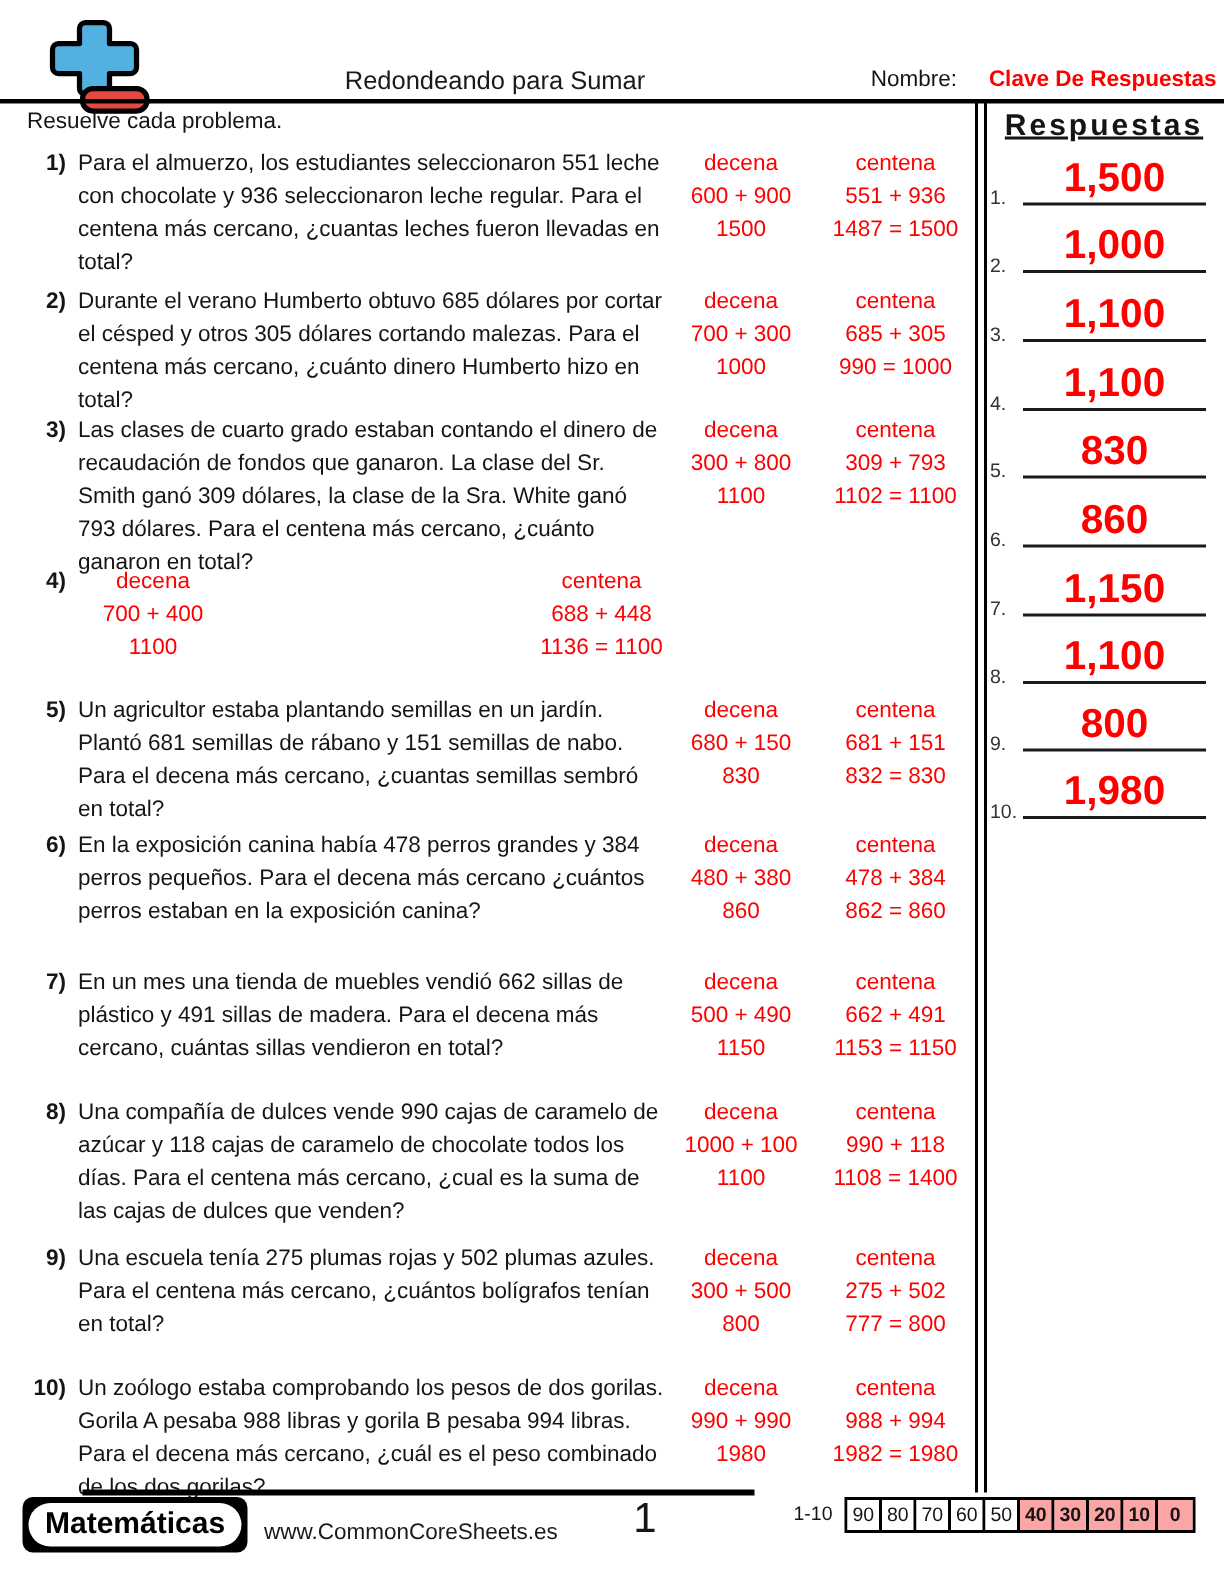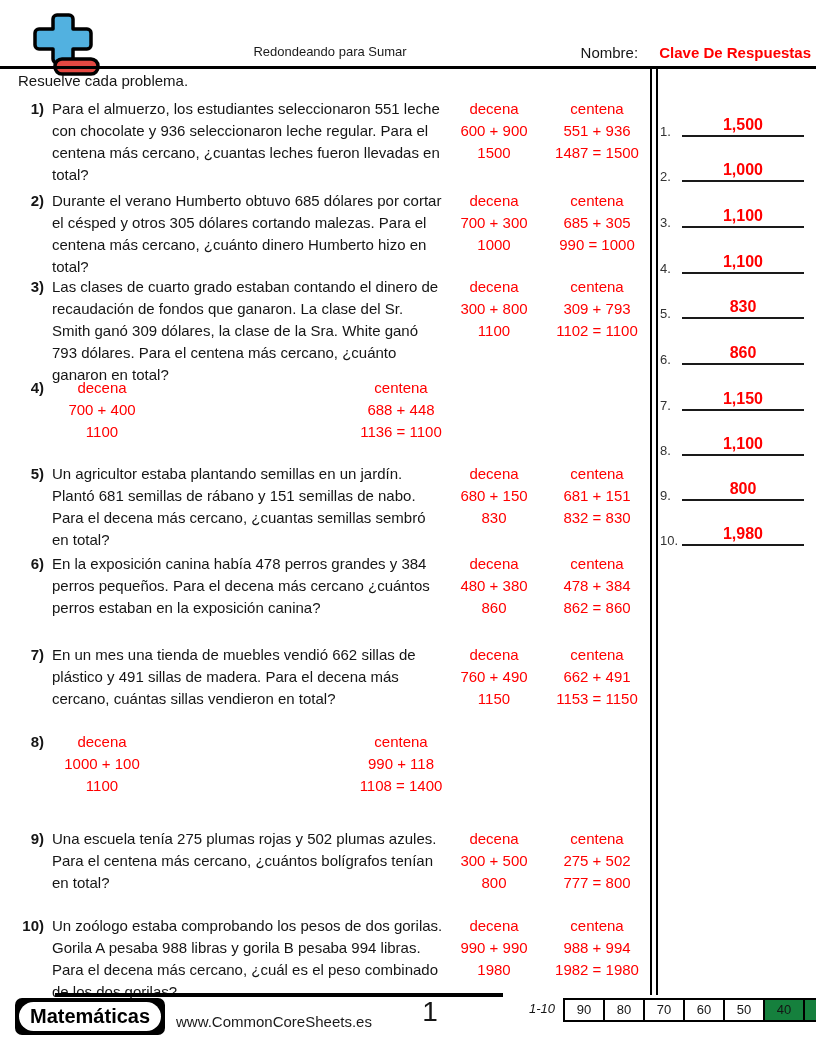--- a/index.html
+++ b/index.html
@@ -8,21 +8,21 @@
     position:relative; background:#ffffff; color:#151515;
     font-family:"Liberation Sans", sans-serif;
     overflow:hidden;
   }
   .page { position:absolute; inset:0; }
 
   
   .logo-svg { position:absolute; top:13px; left:30px; }
   .ws-title {
     position:absolute; top:44px; left:0; width:660px;
-    text-align:center; font-size:13px; color:#1a1a1a;
+    text-align:center; font-size:17px; color:#1a1a1a;
   }
   .name-row { position:absolute; top:44px; right:5px; font-size:15px; white-space:nowrap; }
   .name-row .name-value { color:#ff0000; font-weight:bold; margin-left:17px; }
   .header-rule { position:absolute; top:66px; left:0; width:816px; height:3px; background:#000; }
   .instruction { position:absolute; top:72px; left:18px; font-size:15px; font-weight:normal; }
 
   
   .v-divider {
     position:absolute; top:66px; left:650px; height:929px; width:8px;
     border-left:2.5px solid #000; border-right:2.5px solid #000;
@@ -31,21 +31,21 @@
   
   .answers-title {
     position:absolute; top:73px; left:660px; width:152px;
     text-align:center; font-size:20px; font-weight:bold;
     letter-spacing:2px; text-decoration:underline;
   }
   .ans-row { position:absolute; left:656px; width:154px; height:32px; }
   .ans-num { position:absolute; left:4px; bottom:-2px; font-size:13px; color:#333; }
   .ans-val {
     position:absolute; left:26px; right:6px; bottom:0; text-align:center;
-    font-size:16px; font-weight:bold; color:#ff0000;
+    font-size:27px; font-weight:bold; color:#ff0000;
     border-bottom:2px solid #1a1a1a; padding-bottom:1px;
   }
 
   
   .problem {
     position:absolute; left:14px; width:636px;
     display:flex; align-items:flex-start;
     font-size:15px; line-height:22px;
   }
   .pnum { flex:0 0 38px; text-align:right; padding-right:8px; font-weight:bold; }
@@ -60,28 +60,28 @@
   .brand-badge {
     position:absolute; top:998px; left:15px; background:#000;
     border-radius:7px; padding:4px;
   }
   .brand-badge span {
     display:block; background:#fff; border-radius:17px;
     padding:3px 11px; font-size:20px; font-weight:bold; color:#000;
   }
   .website { position:absolute; top:1013px; left:176px; font-size:15px; color:#1a1a1a; }
   .page-num { position:absolute; top:996px; left:400px; width:60px; text-align:center; font-size:28px; }
-  .score-label { position:absolute; top:1001px; left:529px; font-size:13px;font-style:italic; }
+  .score-label { position:absolute; top:1001px; left:529px; font-size:13px; }
   .score-table { position:absolute; top:998px; left:563px; display:flex; border:2px solid #000; }
   .score-cell {
-    width:40px; height:20px; border-right:2px solid #000;
+    width:23px; height:20px; border-right:2px solid #000;
     text-align:center; font-size:13px; line-height:20px; background:#fff;
   }
   .score-cell:last-child { border-right:none; }
-  .score-cell.hl { background:#15803d; }
+  .score-cell.hl { background:#fca5a5;font-weight:bold; }
 </style>
 </head>
 <body>
 
 <div class="page">
 
   <svg class="logo-svg" width="70" height="66" viewBox="0 0 70 66">
     <path d="M27,2 h12 a4,4 0 0 1 4,4 v10 h14 a4,4 0 0 1 4,4 v12 a4,4 0 0 1 -4,4 h-14 v10 a4,4 0 0 1 -4,4 h-12 a4,4 0 0 1 -4,-4 v-10 h-14 a4,4 0 0 1 -4,-4 v-12 a4,4 0 0 1 4,-4 h14 v-10 a4,4 0 0 1 4,-4 z" fill="#52b1e0" stroke="#000" stroke-width="3.5" stroke-linejoin="round"></path>
     <rect x="25" y="46" width="43" height="15" rx="7" fill="#e34842" stroke="#000" stroke-width="3.5"></rect>
   </svg>
@@ -91,20 +91,21 @@
   <div class="name-row">
     <span>Nombre:</span>
     <span class="name-value">Clave De Respuestas</span>
   </div>
 
   <div class="header-rule"></div>
   <div class="instruction">Resuelve cada problema.</div>
 
   <div class="v-divider"></div>
 
+  <div class="answers-title">Respuestas</div>
 
   <div class="ans-row" style="top:105px">
     <span class="ans-num">1.</span>
     <span class="ans-val">1,500</span>
   </div>
   <div class="ans-row" style="top:150px">
     <span class="ans-num">2.</span>
     <span class="ans-val">1,000</span>
   </div>
   <div class="ans-row" style="top:196px">
@@ -240,33 +241,34 @@
       </div>
     </div>
   </div>
 
   <div class="problem" style="top:644px">
     <div class="pnum">7)</div>
     <div class="ptext">En un mes una tienda de muebles vendió 662 sillas de plástico y 491 sillas de madera. Para el decena más cercano, cuántas sillas vendieron en total?</div>
     <div class="work">
       <div class="work-col-decena">
         <div class="work-head">decena</div>
-        <div>760 + 490</div>
+        <div>500 + 490</div>
         <div>1150</div>
       </div>
       <div class="work-col-centena">
         <div class="work-head">centena</div>
         <div>662 + 491</div>
         <div>1153 = 1150</div>
       </div>
     </div>
   </div>
 
   <div class="problem" style="top:731px">
     <div class="pnum">8)</div>
+    <div class="ptext">Una compañía de dulces vende 990 cajas de caramelo de azúcar y 118 cajas de caramelo de chocolate todos los días. Para el centena más cercano, ¿cual es la suma de las cajas de dulces que venden?</div>
     <div class="work">
       <div class="work-col-decena">
         <div class="work-head">decena</div>
         <div>1000 + 100</div>
         <div>1100</div>
       </div>
       <div class="work-col-centena">
         <div class="work-head">centena</div>
         <div>990 + 118</div>
         <div>1108 = 1400</div>

